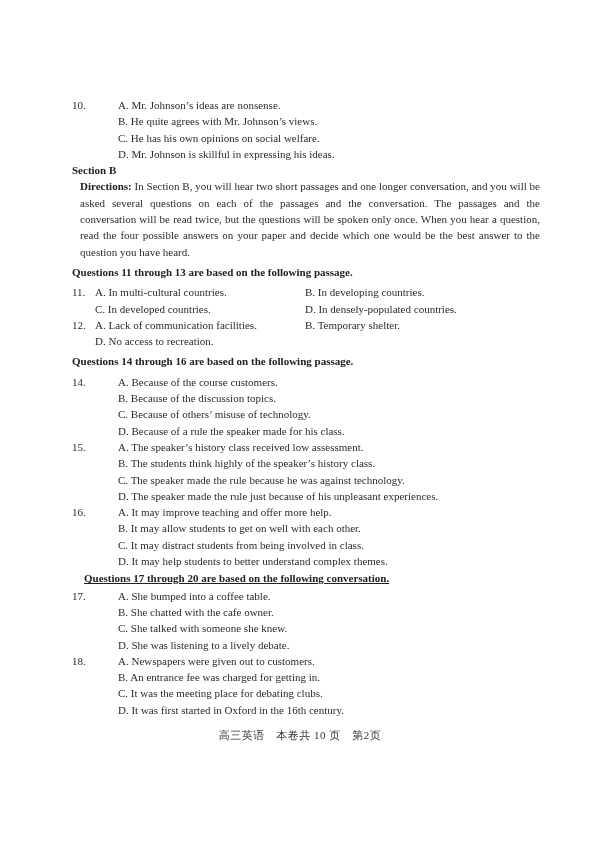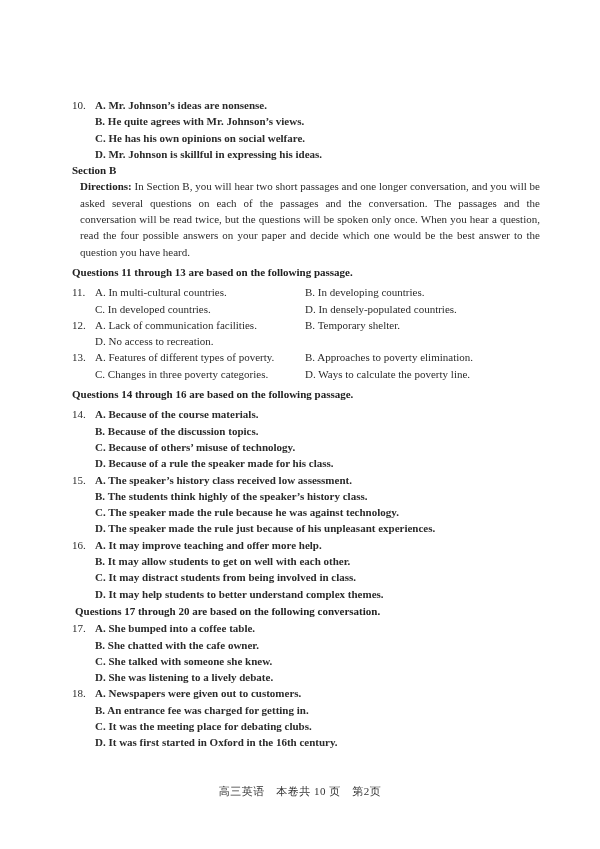--- a/index.html
+++ b/index.html
@@ -12,29 +12,29 @@
     font-family:"Liberation Serif","DejaVu Serif",serif;
     font-size:11px;
     line-height:16.3px;
     color:#2b2b2b;
     padding:97px 60px 0 72px;
     overflow:hidden;
   }
   .heading { font-weight:bold; color:#222; }
   .section-heading { }
   .group-heading { margin:4px 0; }
-  .group-heading.tight { margin:1px 3px; }
+  .group-heading.tight { margin:1px 12px;text-decoration:underline; }
   .directions { text-align:justify;margin-left:8px; }
   .directions .dir-label { font-weight:bold; color:#222; }
-  .q-single { display:flex; }
+  .q-single { display:flex;gap:23px; }
   .q-single .qnum { width:23px; flex:none; }
-  .q-single .opts { flex:1;font-weight:bold; }
+  .q-single .opts { flex:1; }
   .q-grid { display:grid; grid-template-columns:23px 210px 1fr; }
   .footer {
-    margin:32px -60px 0 -72px;
+    margin:9px -60px 0 -72px;
     text-align:center;
     font-size:11px;
     color:#333;
     letter-spacing:0.5px;
   }
 </style>
 </head>
 <body>
 
 <div class="page">
@@ -65,35 +65,27 @@
   </div>
 
   <div class="q-grid">
     <div class="qnum">12.</div>
     <div class="opt">A. Lack of communication facilities.</div>
     <div class="opt">B. Temporary shelter.</div>
     <div></div>
     <div class="opt">D. No access to recreation.</div>
   </div>
 
-  <div class="q-grid">
-    <div class="qnum">13.</div>
-    <div class="opt">A. Features of different types of poverty.</div>
-    <div class="opt">B. Approaches to poverty elimination.</div>
-    <div></div>
-    <div class="opt">C. Changes in three poverty categories.</div>
-    <div class="opt">D. Ways to calculate the poverty line.</div>
-  </div>
 
   <div class="heading group-heading">Questions 14 through 16 are based on the following passage.</div>
 
   <div class="q-single">
     <div class="qnum">14.</div>
     <div class="opts">
-      <div class="opt">A. Because of the course materials.</div>
+      <div class="opt">A. Because of the course customers.</div>
       <div class="opt">B. Because of the discussion topics.</div>
       <div class="opt">C. Because of others’ misuse of technology.</div>
       <div class="opt">D. Because of a rule the speaker made for his class.</div>
     </div>
   </div>
 
   <div class="q-single">
     <div class="qnum">15.</div>
     <div class="opts">
       <div class="opt">A. The speaker’s history class received low assessment.</div>

